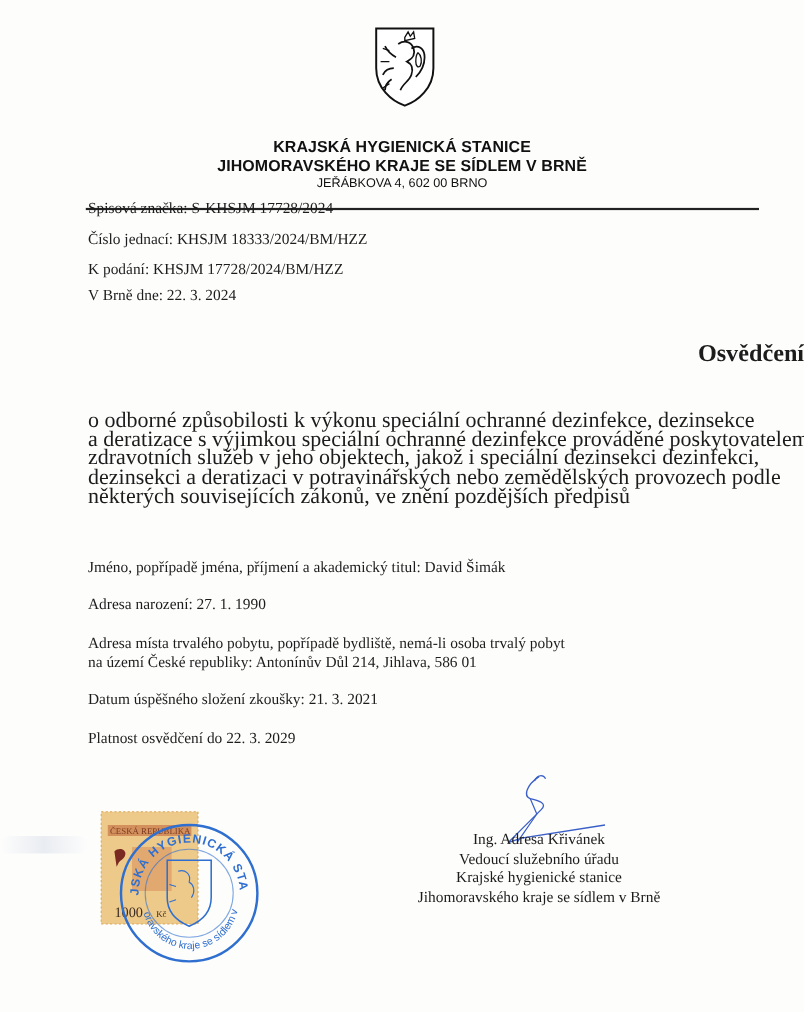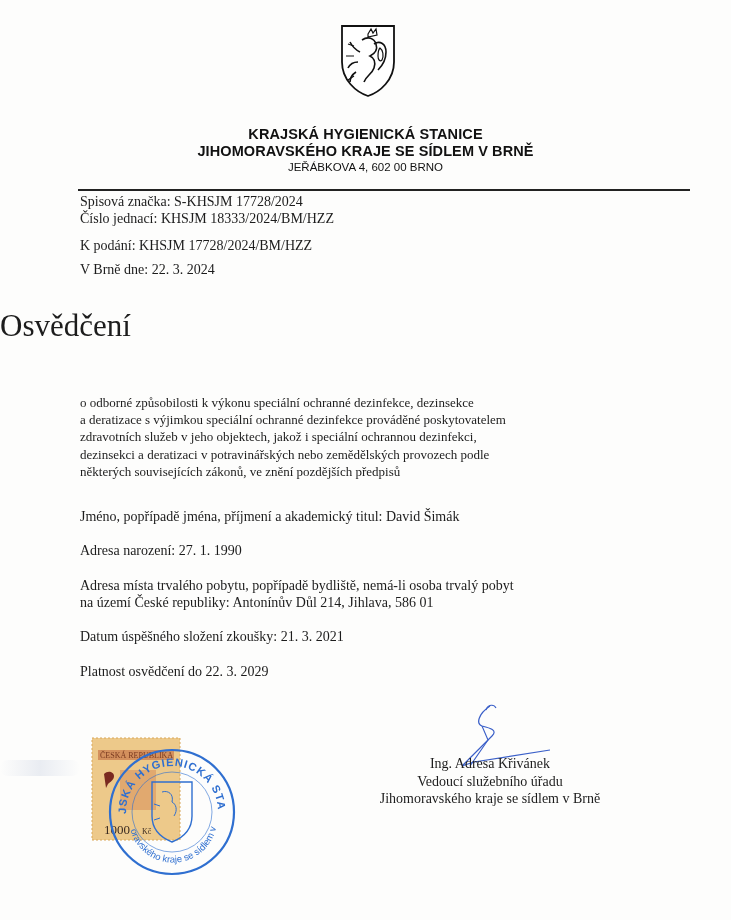--- a/index.html
+++ b/index.html
@@ -10,22 +10,22 @@
       color: #1c1c1c;
     }
     .abs { position: absolute; }
     .crest { left: 338px; top: 22px; width: 60px; height: 76px; }
     .hdr { left: 0; width: 731px; text-align: center; font-family: "Liberation Sans", sans-serif; color: #111; }
     .hdr1 { top: 126px; font-size: 14.5px; font-weight: bold; letter-spacing: 0.1px; }
     .hdr2 { top: 143px; font-size: 14.5px; font-weight: bold; letter-spacing: 0.1px; }
     .hdr3 { top: 161px; font-size: 11.5px; }
     .rule { left: 78px; top: 189px; width: 612px; height: 2px; background: #222; }
     .line { left: 80px; font-size: 14px; white-space: nowrap; line-height: 17px; }
-    .title { left: 0; width: 731px; text-align: left; top: 308px; font-size: 31px; font-weight: normal; }
-    .para { left: 80px; top: 394px; width: 560px; font-size: 13px; line-height: 17.2px; }
+    .title { left: 0; width: 731px; text-align: right; top: 308px; font-size: 22px; font-weight: bold; }
+    .para { left: 80px; top: 374px; width: 560px; font-size: 20px; line-height: 17.2px; }
     .para div { white-space: nowrap; }
     b { font-weight: normal; }
     .sig-block { left: 360px; top: 755px; width: 260px; text-align: center; font-size: 14px; line-height: 17.5px; }
     .sig-block div { white-space: nowrap; }
     .signature { left: 440px; top: 700px; width: 140px; height: 80px; }
     .stamp-area { left: 86px; top: 730px; width: 170px; height: 150px; }
     .smudge { left: 0; top: 760px; width: 80px; height: 16px; background: linear-gradient(90deg, rgba(220,225,235,0) 0%, rgba(220,225,235,0.6) 50%, rgba(220,225,235,0) 100%); border-radius: 8px; }
   </style>
 </head>
 <body>
@@ -37,31 +37,31 @@
   <path d="M42 26 c3 2 4 8 2 12 c-2 2 -4 0 -4 -4 c0 -4 1 -7 2 -8 Z" fill="none" stroke="#111" stroke-width="1.2"></path>
   <path d="M10 22 l6 2 M8 34 l8 0 M10 58 l6 -4" stroke="#111" stroke-width="1.2"></path>
 </svg>
 
 <div class="abs hdr hdr1">KRAJSKÁ HYGIENICKÁ STANICE</div>
 <div class="abs hdr hdr2">JIHOMORAVSKÉHO KRAJE SE SÍDLEM V BRNĚ</div>
 <div class="abs hdr hdr3">JEŘÁBKOVA 4, 602 00 BRNO</div>
 
 <div class="abs rule"></div>
 
-<div class="abs line" style="top:193px">Spisová značka: S-KHSJM 17728/2024</div>
+<div class="abs line" style="top:182px">Spisová značka: S-KHSJM 17728/2024</div>
 <div class="abs line" style="top:210px">Číslo jednací: KHSJM 18333/2024/BM/HZZ</div>
 <div class="abs line" style="top:237px">K podání: KHSJM 17728/2024/BM/HZZ</div>
 <div class="abs line" style="top:261px">V Brně dne: 22. 3. 2024</div>
 
 <div class="abs title">Osvědčení</div>
 
 <div class="abs para">
   <div>o odborné způsobilosti k výkonu speciální ochranné dezinfekce, dezinsekce</div>
   <div>a deratizace s výjimkou speciální ochranné dezinfekce prováděné poskytovatelem</div>
-  <div>zdravotních služeb v jeho objektech, jakož i speciální ochrannou dezinfekci,</div>
+  <div>zdravotních služeb v jeho objektech, jakož i speciální dezinsekci dezinfekci,</div>
   <div>dezinsekci a deratizaci v potravinářských nebo zemědělských provozech podle</div>
   <div>některých souvisejících zákonů, ve znění pozdějších předpisů</div>
 </div>
 
 <div class="abs line" style="top:508px">
   <span>Jméno, popřípadě jména, příjmení a akademický titul: </span><b>David Šimák</b>
 </div>
 
 <div class="abs line" style="top:542px">
   <span>Adresa narození: </span><b>27. 1. 1990</b>
@@ -111,14 +111,15 @@
 </svg>
 
 <svg class="abs signature" viewBox="0 0 140 80">
   <path d="M50 6 C38 14 36 24 42 26 C50 28 58 30 52 36 L42 46 C36 52 28 60 22 66 L34 62 L110 50" fill="none" stroke="#3a5fc8" stroke-width="1.2"></path>
   <path d="M56 8 C54 4 48 4 46 10 M42 26 L48 40 L30 66" fill="none" stroke="#3a5fc8" stroke-width="1.1"></path>
 </svg>
 
 <div class="abs sig-block">
   <div>Ing. Adresa Křivánek</div>
   <div>Vedoucí služebního úřadu</div>
+  <div>Krajské hygienické stanice</div>
   <div>Jihomoravského kraje se sídlem v Brně</div>
 </div>
 
 </body></html>

